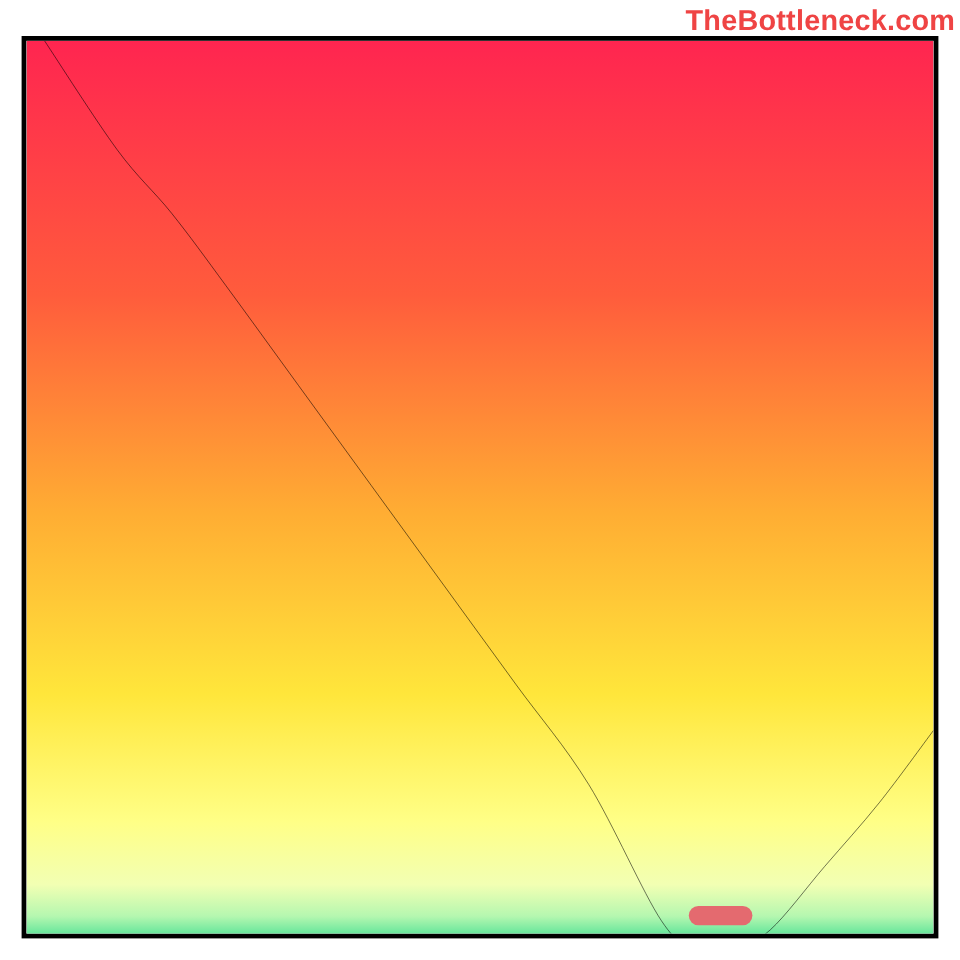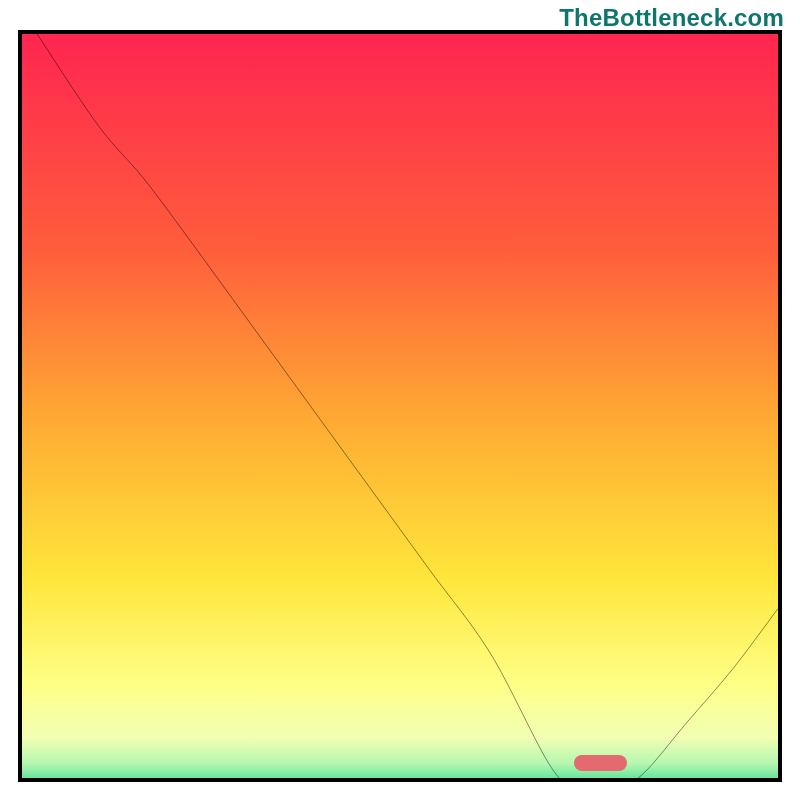--- a/index.html
+++ b/index.html
@@ -11,24 +11,24 @@
     font-family: Arial, Helvetica, sans-serif;
   }
   .container {
     position: relative;
     width: 800px;
     height: 800px;
   }
   .watermark {
     position: absolute;
     top: 4px;
-    right: 16px;
+    right: 4px;
     font-size: 24px;
     font-weight: 600;
-    color: #0f766e;
+    color: #ef4444;
     letter-spacing: 0.2px;
   }
   .plot-frame {
     position: absolute;
     left: 18px;
     top: 30px;
     width: 764px;
     height: 752px;
     border: 4px solid #000;
     box-sizing: border-box;

